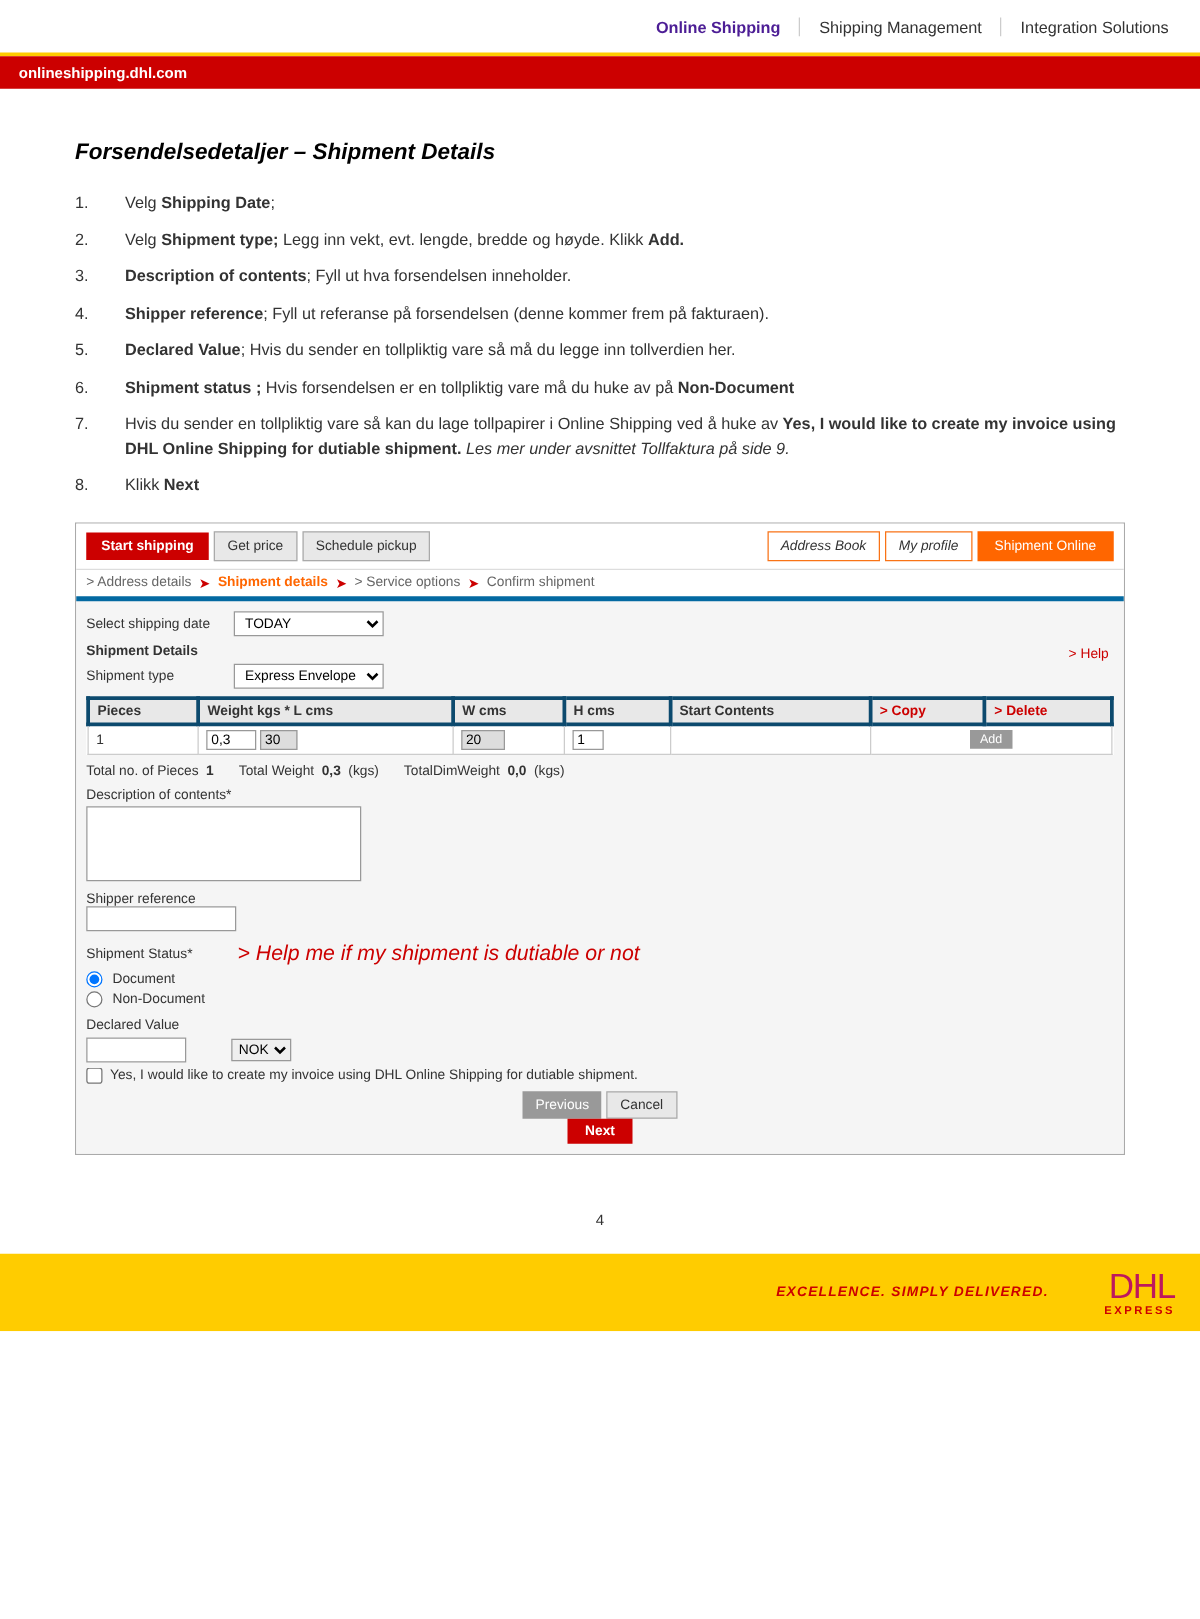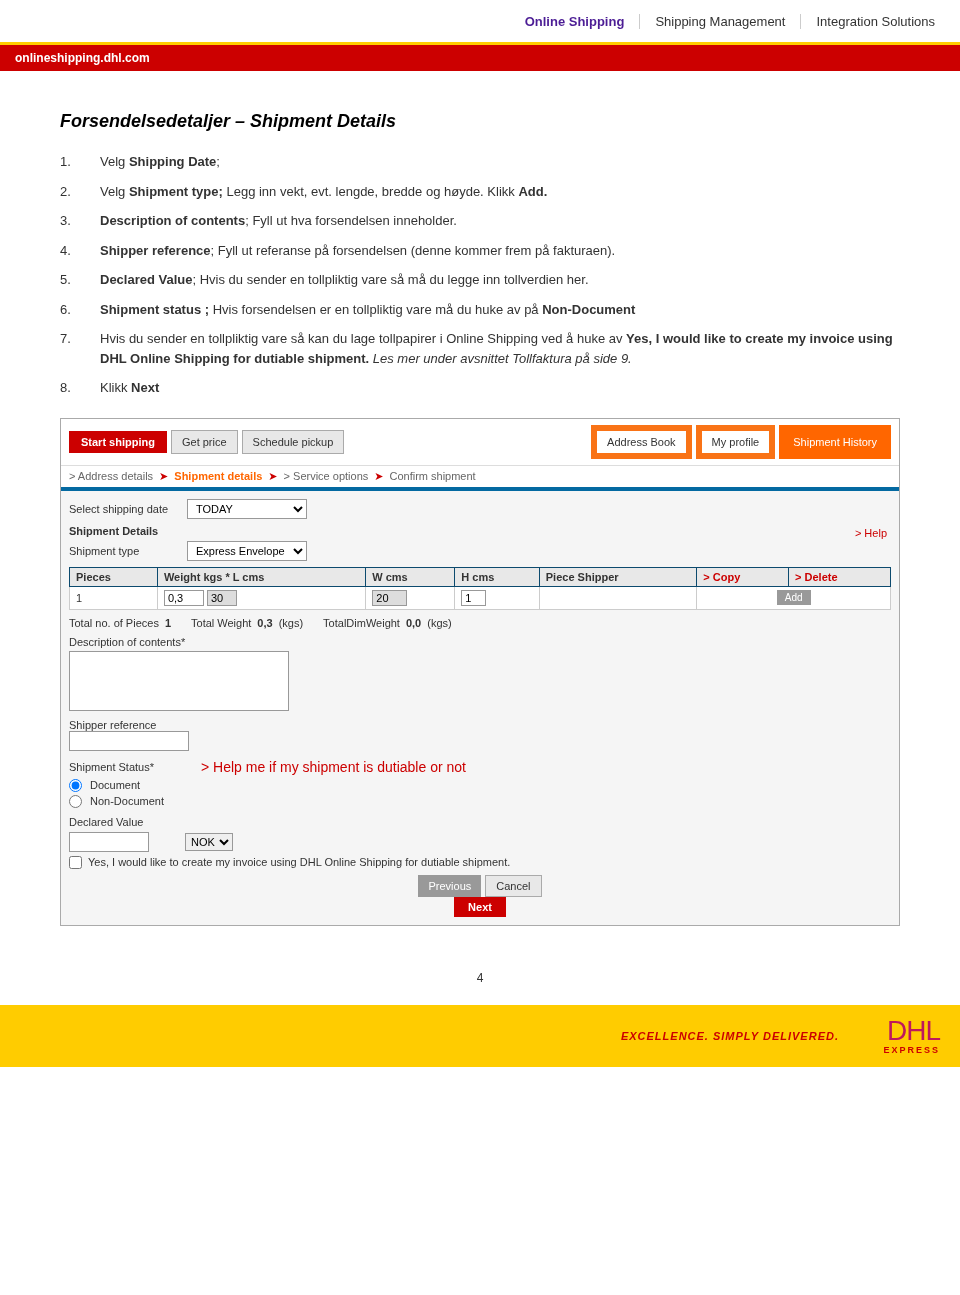--- a/index.html
+++ b/index.html
@@ -108,24 +108,25 @@
       background: #e8e8e8;
       color: #333;
       border: 1px solid #aaa;
       padding: 5px 10px;
       font-size: 11px;
       cursor: pointer;
     }
     .dhl-btn-outlined {
       background: #fff;
       color: #333;
-      border: 6px solid #f97316;
+      border: 1px solid #f97316;
       padding: 5px 10px;
       font-size: 11px;
       cursor: pointer;
+      font-style: italic;
     }
     .dhl-btn-orange {
       background: #FF6600;
       color: #fff;
       border: none;
       padding: 5px 14px;
       font-size: 11px;
       cursor: pointer;
     }
     .dhl-topbar-right {
@@ -186,21 +187,21 @@
     }
 
     .dhl-table {
       width: 100%;
       border-collapse: collapse;
       font-size: 11px;
       background: #fff;
     }
     .dhl-table th {
       background: #e8e8e8;
-      border: 1px solid #0c4a6e;
+      border: 3px solid #0c4a6e;
       padding: 3px 6px;
       text-align: left;
       font-weight: bold;
     }
     .dhl-table td {
       border: 1px solid #ccc;
       padding: 3px 6px;
       background: #fff;
     }
 
@@ -323,23 +324,24 @@
 
     .page-number {
       text-align: center;
       font-size: 12px;
       color: #333;
       padding: 10px 0 20px 0;
     }
 
     .status-help-link {
       color: #CC0000;
-      font-size: 14px;
-      cursor: pointer;
-      margin-left: 12px;
+      font-size: 17px;
+      cursor: pointer;
+      margin-left: 1px;
+      font-style: italic;
     }
 
     input[type="text"], input[type="number"] {
       border: 1px solid #999;
       padding: 1px 3px;
       font-size: 11px;
     }
   </style>
 </head>
 <body>
@@ -407,21 +409,21 @@
   <div class="screenshot-container">
     <div class="dhl-app">
 
       <div class="dhl-topbar">
         <button class="dhl-btn-primary">Start shipping</button>
         <button class="dhl-btn-secondary">Get price</button>
         <button class="dhl-btn-secondary">Schedule pickup</button>
         <div class="dhl-topbar-right">
           <button class="dhl-btn-outlined">Address Book</button>
           <button class="dhl-btn-outlined">My profile</button>
-          <button class="dhl-btn-orange">Shipment History</button>
+          <button class="dhl-btn-orange">Shipment Online</button>
         </div>
       </div>
 
       <div class="dhl-breadcrumb">
         <span class="breadcrumb-item">&gt; Address details</span>
         <span class="breadcrumb-arrow">➤</span>
         <span class="breadcrumb-item active">Shipment details</span>
         <span class="breadcrumb-arrow">➤</span>
         <span class="breadcrumb-item">&gt; Service options</span>
         <span class="breadcrumb-arrow">➤</span>
@@ -450,21 +452,21 @@
         </div>
 
 
         <table class="dhl-table">
           <thead>
             <tr>
               <th>Pieces</th>
               <th>Weight kgs * L cms</th>
               <th>W cms</th>
               <th>H cms</th>
-              <th>Piece Shipper</th>
+              <th>Start Contents</th>
               <th style="color:#CC0000; cursor:pointer;">&gt; Copy</th>
               <th style="color:#CC0000; cursor:pointer;">&gt; Delete</th>
             </tr>
           </thead>
           <tbody>
             <tr>
               <td>1</td>
               <td><input type="text" value="0,3" style="width: 40px;"> <input type="text" value="30" style="width: 30px; background: rgb(221, 221, 221);"></td>
               <td><input type="text" value="20" style="width: 35px; background: rgb(221, 221, 221);"></td>
               <td><input type="text" value="1" style="width: 25px;"></td>

